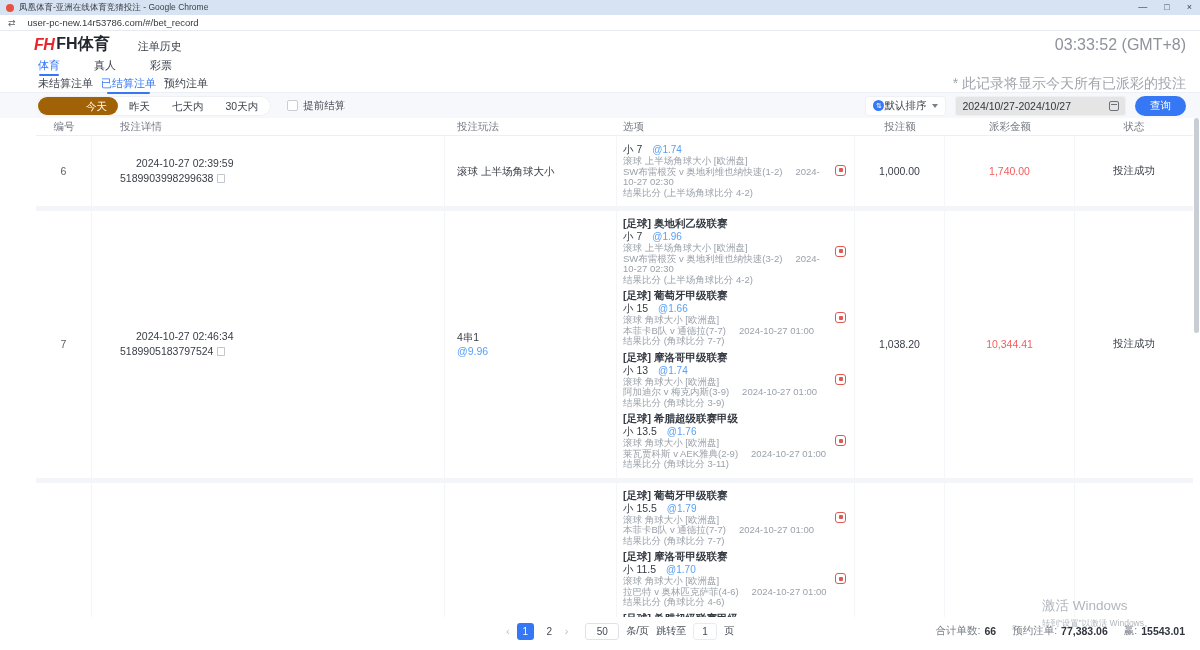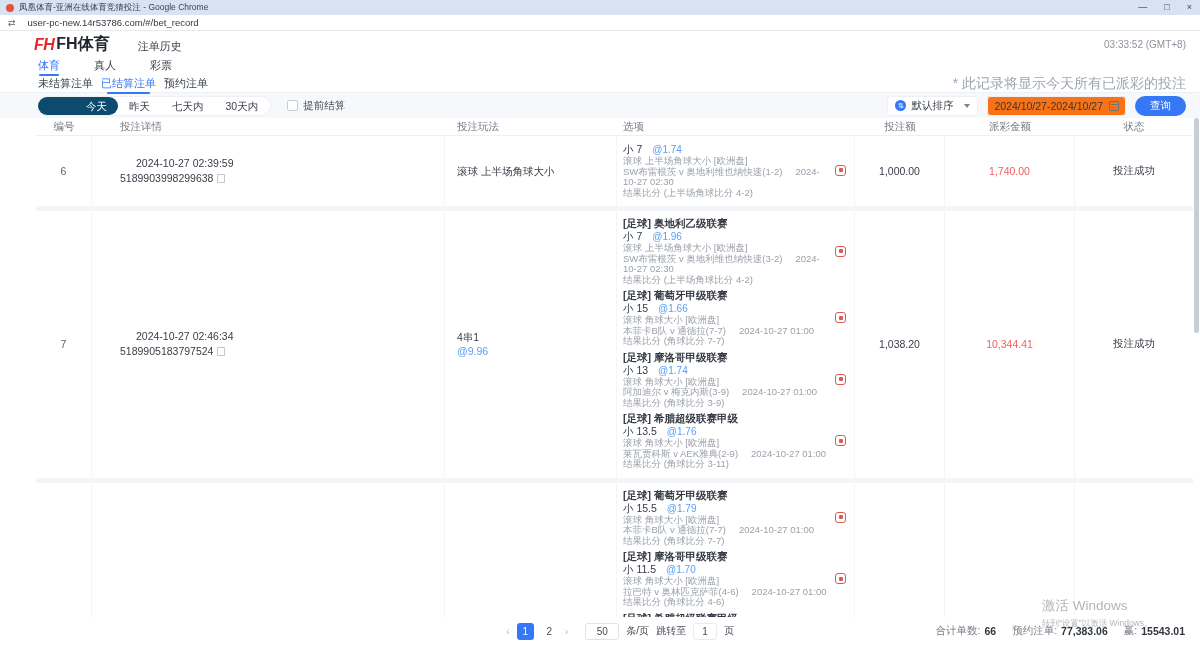--- a/index.html
+++ b/index.html
@@ -15,45 +15,45 @@
   .win-controls span{font-size:9px;color:#3f444a;line-height:15px;cursor:default;}
   .urlbar{height:16px;background:#fff;border-bottom:1px solid #e7eaef;display:flex;align-items:center;padding-left:8px;}
   .tune-ic{font-size:9px;color:#5f6368;}
   .url-text{font-size:9.5px;color:#35393f;margin-left:12px;}
 
   
   .appheader{height:27px;display:flex;align-items:center;padding-left:34px;background:#fff;}
   .logo-fh{font-size:16px;font-weight:900;font-style:italic;color:#e7252b;letter-spacing:-.5px;}
   .logo-cn{font-size:16px;font-weight:800;color:#22262d;margin-left:2px;}
   .page-title{font-size:11px;color:#3d424a;margin-left:28px;margin-top:3px;}
-  .clock{margin-left:auto;margin-right:14px;font-size:10px;color:#8d929b;}
+  .clock{margin-left:auto;margin-right:14px;font-size:16px;color:#8d929b;}
 
   .tabsrow{height:17px;display:flex;gap:34px;padding-left:38px;background:#fff;}
   .tab{font-size:11px;color:#3e434d;position:relative;cursor:pointer;}
   .tab.active{color:#3577f5;}
   .tab.active::after{content:"";position:absolute;left:1px;right:1px;bottom:-1px;height:2px;background:#3577f5;border-radius:1px;}
   .subtabsrow{height:18px;display:flex;gap:8px;padding-left:38px;align-items:center;background:#fff;border-bottom:1px solid #eceff3;}
   .subtab{font-size:11px;color:#3e434d;position:relative;cursor:pointer;}
   .subtab.active{color:#3577f5;}
   .subtab.active::after{content:"";position:absolute;left:6px;right:6px;bottom:-3px;height:2px;background:#3577f5;border-radius:1px;}
   .subnote{margin-left:auto;margin-right:14px;font-size:14px;color:#a0a5ad;}
 
   
   .toolbar{height:25px;background:#f6f8fb;display:flex;align-items:center;padding:0 14px 0 36px;}
   .range-group{background:#fff;border-radius:11px;height:20px;display:flex;align-items:center;padding:0 2px;box-shadow:0 0 0 1px #eef0f4 inset;}
   .range-item{font-size:10.5px;color:#3e434d;padding:0 11px;height:18px;line-height:18px;border-radius:9px;cursor:pointer;}
-  .range-item.active{background:#0c4a6e;color:#fff;padding-left:48px;}
+  .range-item.active{background:#a16207;color:#fff;padding-left:48px;}
   .chk{width:11px;height:11px;border:1px solid #c8cdd6;border-radius:2px;background:#fff;margin-left:16px;cursor:pointer;}
   .chk-label{font-size:10.5px;color:#454a54;margin-left:5px;}
   .tb-right{margin-left:auto;display:flex;align-items:center;gap:9px;}
-  .sort-box{background:#fff;border-radius:4px;height:20px;display:flex;align-items:center;padding:0 8px;gap:5px;cursor:pointer;box-shadow:0 0 0 1px #eef0f4 inset;}
+  .sort-box{background:#fff;border-radius:4px;height:20px;display:flex;align-items:center;padding:0 8px;cursor:pointer;box-shadow:0 0 0 1px #eef0f4 inset;}
   .sort-ic{width:11px;height:11px;border-radius:50%;background:#3577f5;color:#fff;font-size:7px;line-height:11px;text-align:center;}
   .sort-label{font-size:10.5px;color:#3e434d;}
   .caret{width:0;height:0;border-left:3.5px solid transparent;border-right:3.5px solid transparent;border-top:4px solid #7b8089;margin-left:6px;}
-  .date-box{background:#f97316;border-radius:4px;height:20px;display:flex;align-items:center;padding:0 7px;cursor:pointer;box-shadow:0 0 0 1px #eef0f4 inset;}
+  .date-box{background:#e5e5e5;border-radius:4px;height:20px;display:flex;align-items:center;padding:0 7px;cursor:pointer;box-shadow:0 0 0 1px #eef0f4 inset;gap:32px;}
   .date-text{font-size:10.5px;color:#33373e;}
   .cal-ic{width:10px;height:10px;border:1px solid #6b7077;border-radius:2px;margin-left:6px;position:relative;}
   .cal-ic::before{content:"";position:absolute;left:1px;right:1px;top:2px;height:1px;background:#6b7077;}
   .search-btn{height:20px;border:none;border-radius:10px;background:#3577f5;color:#fff;font-size:10.5px;padding:0 15px;cursor:pointer;font-family:inherit;}
 
   
   .thead,.trow{display:grid;grid-template-columns:56px 353px 172px 238px 90px 130px 118px;margin-left:36px;width:1157px;}
   .thead{height:18px;align-items:center;border-bottom:1px solid #edeff3;}
   .th{font-size:10.5px;color:#767b85;}
   .tbody{margin-left:0;height:482px;overflow:hidden;}

